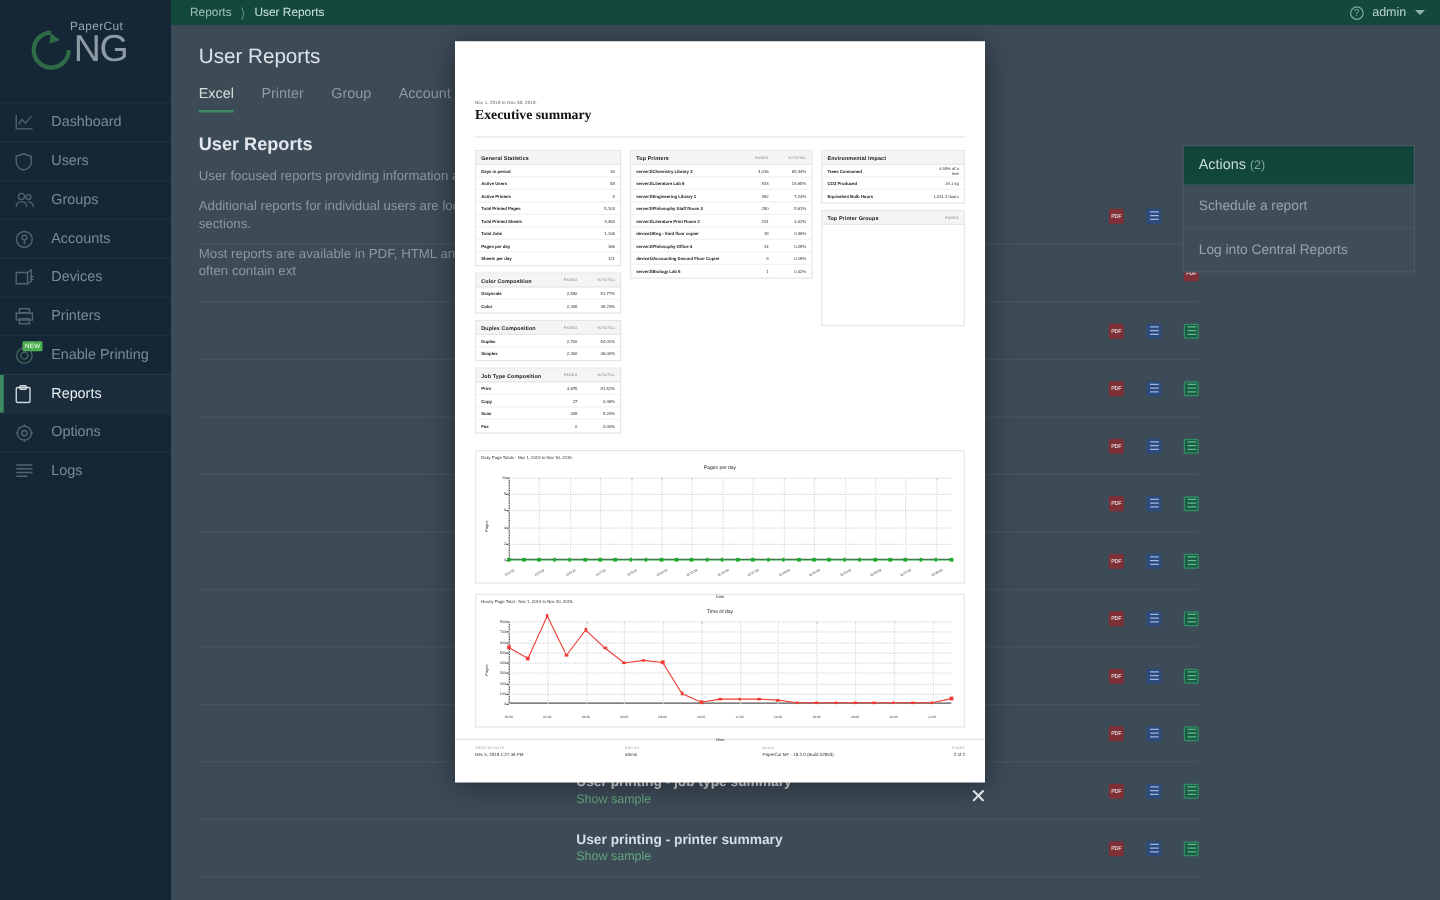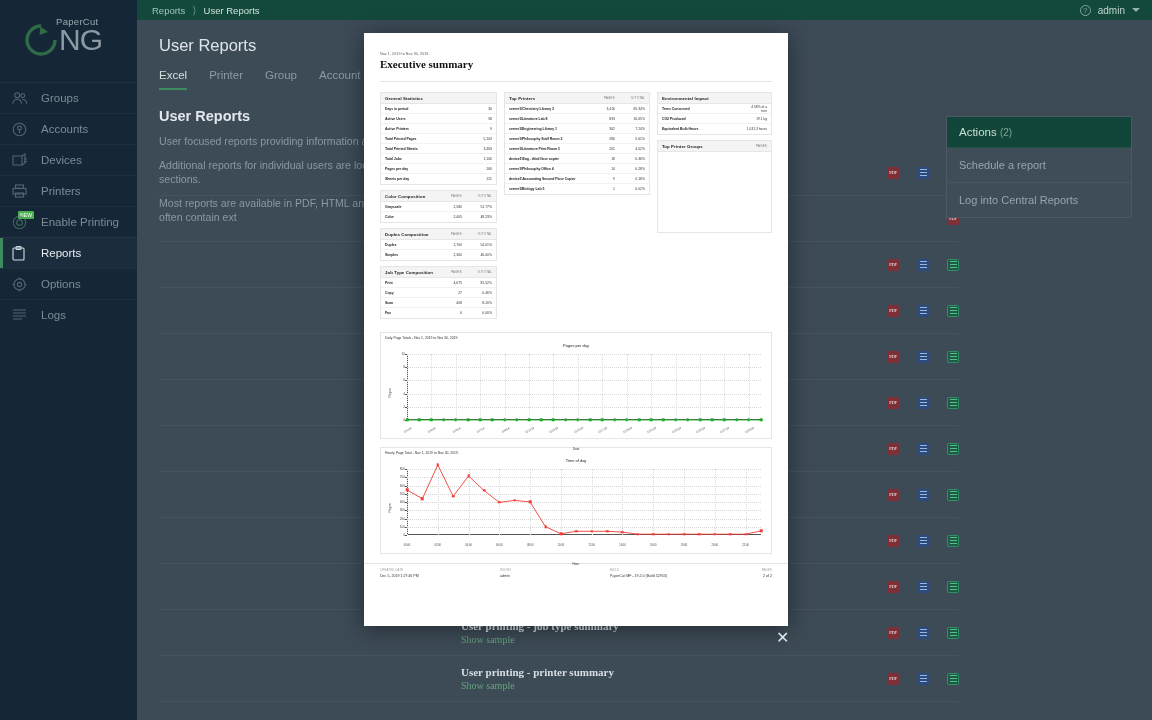--- a/index.html
+++ b/index.html
@@ -75,21 +75,21 @@
   .tab.active { color: #cfe0d8; border-bottom: 2px solid #3d8b5f; }
 
   .section-title { font-size: 14.5px; color: #e2e8ed; padding: 18px 0 0 22px; font-weight: 700; }
   .blurb { padding: 10px 0 0 22px; width: 430px; }
   .blurb p { color: #8a98a3; font-size: 10.6px; line-height: 14.6px; margin-bottom: 9px; }
 
   
   .report-list { position: absolute; left: 22px; top: 130px; width: 800px; }
   .report-row {
     position: relative; height: 46px; border-bottom: 1px solid rgba(255,255,255,0.055);
-    display: flex; align-items: center; font-family: Liberation Serif, serif;
+    display: flex; align-items: center;
   }
   .report-names { padding-left: 302px; }
   .report-name { font-size: 11px; color: #d7dee4; font-weight: 700; }
   .report-sample { font-size: 10px; color: #63a47e; margin-top: 2px; cursor: pointer; }
   .fmt-icons { position: absolute; right: 0; display: flex; gap: 18px; }
   .fmt {
     width: 12px; height: 12px; border-radius: 1.5px;
     display: flex; align-items: center; justify-content: center;
     font-size: 4.4px; color: #fff; cursor: pointer; letter-spacing: -.2px;
   }
@@ -121,21 +121,21 @@
     position: absolute; left: 364px; top: 33px;
     width: 424px; height: 593px;
     background: #ffffff;
     box-shadow: 0 3px 22px rgba(0,0,0,0.45);
     overflow: hidden;
   }
   .modal-close {
     position: absolute; left: 776px; top: 630px;
     color: #dfe6eb; font-size: 16px; cursor: pointer; line-height: 1;
   }
-  .doc { padding: 19px 16px 0 16px; font-family: "Liberation Sans", sans-serif; }
+  .doc { padding: 19px 16px 0 16px; font-family: "Liberation Sans", sans-serif; margin-top: 28px; }
   .doc-date { font-size: 3.6px; color: #555; letter-spacing: .1px; }
   .doc-h1 { font-family: "Liberation Serif", serif; font-size: 11px; color: #111; font-weight: 700; margin-top: 2px; }
   .doc-rule { border-top: 1px solid #e3e3e3; margin-top: 11px; }
 
   .panels { display: flex; gap: 7px; margin-top: 10px; }
   .col-left { width: 121px; }
   .col-mid { width: 151px; }
   .col-right { width: 119px; }
 
   .panel { border: 1px solid #e6e6e6; background: #fff; margin-bottom: 5px; }
@@ -210,20 +210,37 @@
         <span class="logo-ring">
           <svg width="34" height="34" viewBox="0 0 34 34">
             <path d="M17 3 A14 14 0 1 0 31 17" fill="none" stroke="#2f6b46" stroke-width="3.4"></path>
             <path d="M16.5 3.5 L24 9 L15.5 12 Z" fill="#2f6b46"></path>
           </svg>
         </span>
         <span class="logo-ng">NG</span>
       </div>
     </div>
     <div class="nav">
+      <div class="nav-item">
+        <span class="ico">
+            <svg width="15" height="14" viewBox="0 0 16 15">
+              <path d="M1 1v12h14" fill="none" stroke="#7b8a95" stroke-width="1.1"></path>
+              <polyline points="3,9 6,5 9,8 14,2" fill="none" stroke="#7b8a95" stroke-width="1.1"></polyline>
+            </svg>
+          </span>
+        <span class="lbl">Dashboard</span>
+      </div>
+      <div class="nav-item">
+        <span class="ico">
+            <svg width="14" height="15" viewBox="0 0 14 15">
+              <path d="M7 1 L13 3 v5 c0 3-3 5.5-6 6 -3-.5-6-3-6-6 V3z" fill="none" stroke="#7b8a95" stroke-width="1.1"></path>
+            </svg>
+          </span>
+        <span class="lbl">Users</span>
+      </div>
       <div class="nav-item">
         <span class="ico">
             <svg width="16" height="14" viewBox="0 0 17 14">
               <circle cx="5.5" cy="4" r="2.6" fill="none" stroke="#7b8a95" stroke-width="1.1"></circle>
               <circle cx="11.5" cy="4.5" r="2.1" fill="none" stroke="#7b8a95" stroke-width="1.1"></circle>
               <path d="M1 13c0-3 2-4.6 4.5-4.6S10 10 10 13" fill="none" stroke="#7b8a95" stroke-width="1.1"></path>
               <path d="M11 8.6c2.5 0 4.5 1.5 4.5 4.4" fill="none" stroke="#7b8a95" stroke-width="1.1"></path>
             </svg>
           </span>
         <span class="lbl">Groups</span>

